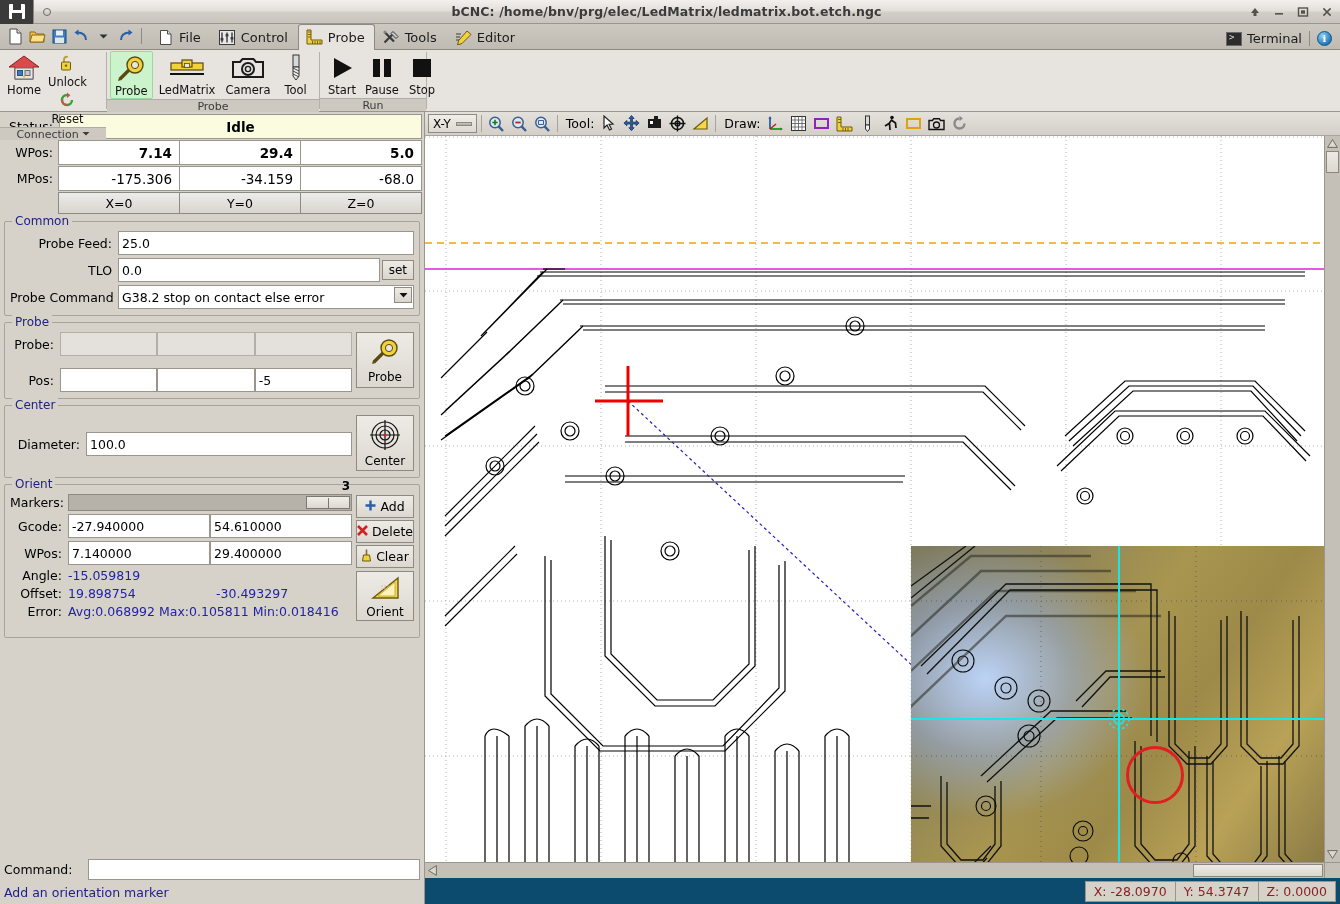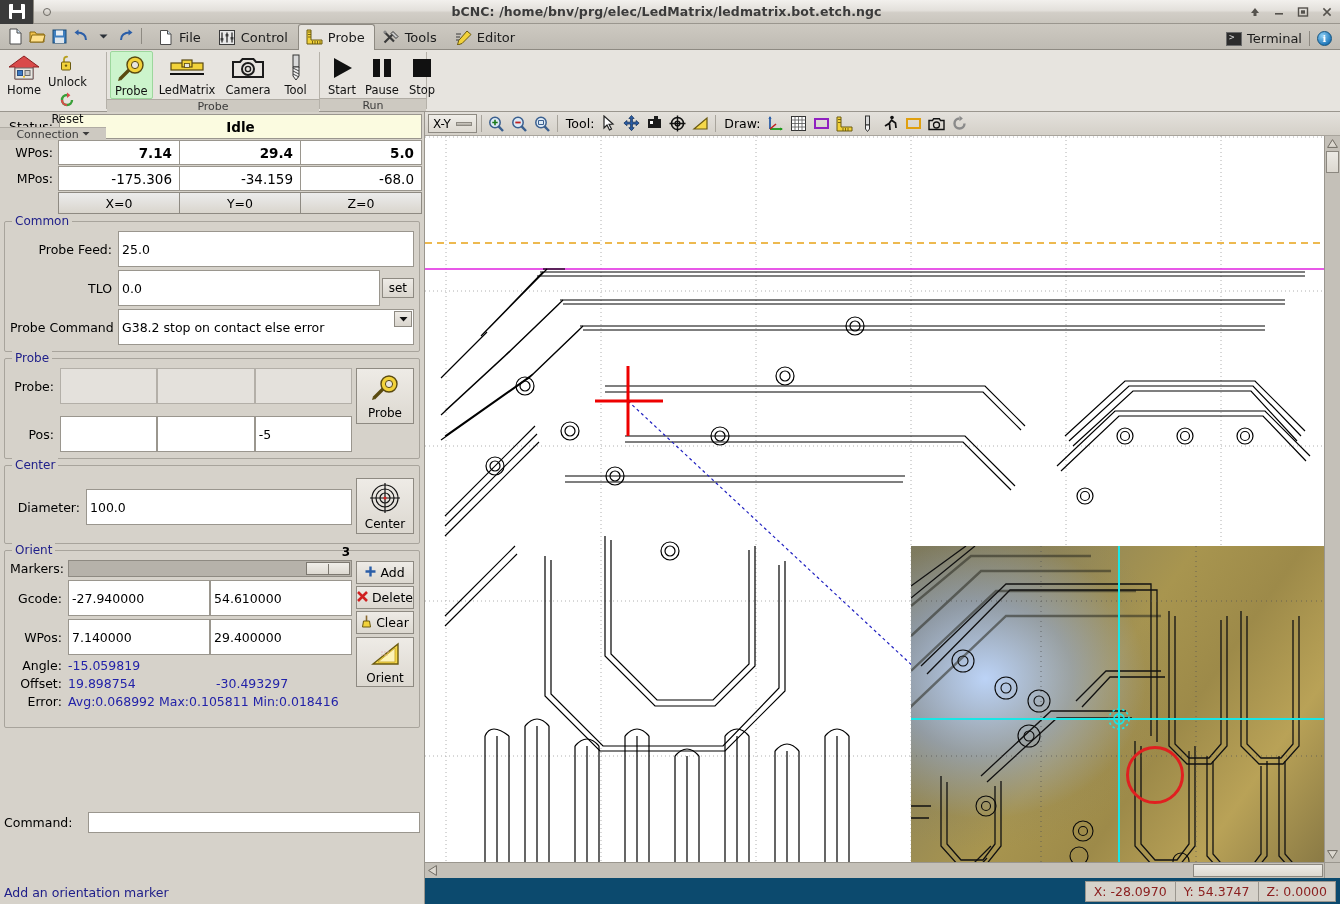--- a/index.html
+++ b/index.html
@@ -119,21 +119,21 @@
 
   
   .grp { margin:6px 4px 0 4px; border:1px solid #a8a49c; border-radius:2px; position:relative; padding:9px 5px 6px 5px; }
   .grp > .cap {
     position:absolute; top:-8px; left:7px; background:#d6d2ca; padding:0 3px;
     font-size:12px; color:#20208a;
   }
   .frow { display:flex; align-items:center; margin-bottom:3px; }
   .flbl { text-align:right; padding-right:6px; font-size:12.5px; white-space:nowrap; }
   .inp {
-    background:#fff; border:1px solid #9a968e; height:36px; display:flex; align-items:center;
+    background:#fff; border:1px solid #9a968e; height:24px; display:flex; align-items:center;
     padding:0 3px; font-size:12.5px; flex:1; min-width:0; overflow:hidden; white-space:nowrap;
   }
   .inp.disabled { background:#e4e1dc; border-color:#b3afa8; }
   .btn3d {
     background:linear-gradient(to bottom,#eeebe6,#dad6ce); border:1px solid #8e8a82;
     display:flex; align-items:center; justify-content:center; font-size:12px; height:20px; padding:0 6px;
   }
   .bigbtn {
     width:58px; background:linear-gradient(to bottom,#eeebe6,#dcd8d0); border:1px solid #8e8a82;
     display:flex; flex-direction:column; align-items:center; justify-content:center;
@@ -147,21 +147,21 @@
   .vallbl { color:#2222a8; font-size:12.5px; }
   .slider { flex:1; height:17px; background:#b6b2aa; border:1px solid #8e8a82; position:relative; }
   .slider .thumb { position:absolute; right:1px; top:1px; width:44px; height:13px;
     background:linear-gradient(to bottom,#f0eee9,#ddd9d1); border:1px solid #7c7870; }
   .slider .thumb:after { content:""; position:absolute; left:50%; top:1px; width:1px; height:11px; background:#7c7870; }
 
   
   .cmdbar { display:flex; align-items:center; padding:4px 4px 3px 4px; gap:16px; }
   .cmdbar .lb { font-size:12.5px; }
   .cmdbar .inp { height:21px; }
-  .statusline { font-size:12.5px; color:#20208a; padding:2px 0 4px 4px;margin-top:47px; }
+  .statusline { font-size:12.5px; color:#20208a; padding:2px 0 4px 4px; }
 
   
   .ctoolbar {
     height:24px; flex:0 0 24px; display:flex; align-items:center; gap:2px; padding:0 3px;
     background:linear-gradient(to bottom,#e4e1dc,#d4d0c8); border-bottom:1px solid #a8a49c;
   }
   .cto-opt {
     display:flex; align-items:center; gap:5px; padding:1px 4px; height:19px;
     background:linear-gradient(to bottom,#f0eee9,#ddd9d1); border:1px solid #8e8a82; font-size:12px;
   }

